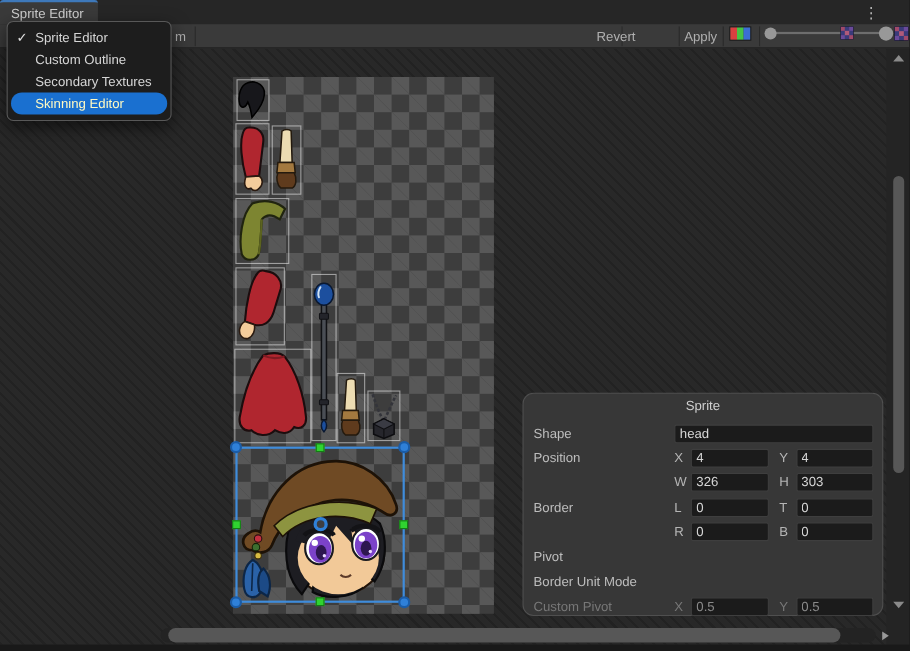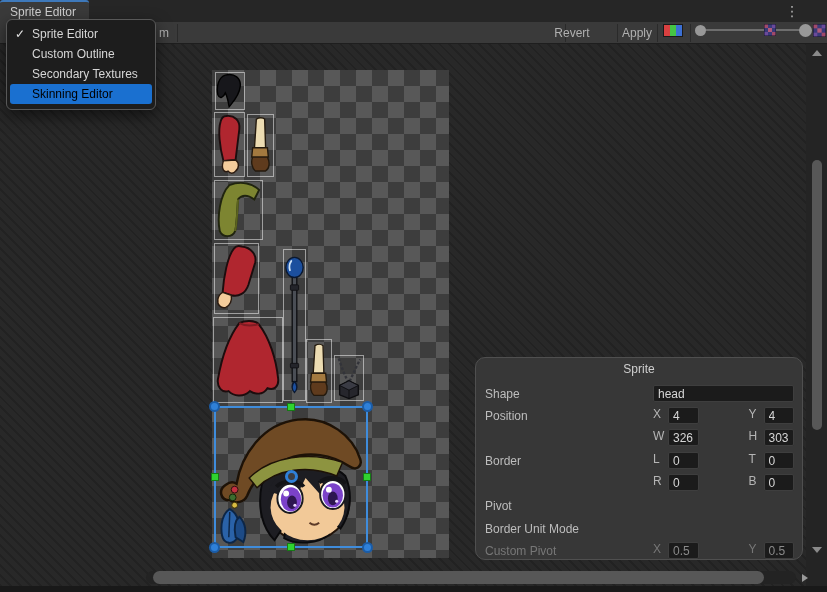--- a/index.html
+++ b/index.html
@@ -55,31 +55,31 @@
     border:3px solid #2f80d8; border-radius:50%; background:rgba(255,255,255,0.15); cursor:move; }
   
   .menu {
     position:absolute; left:6px; top:19px; width:150px; background:#1d1d1d;
     border:1px solid #585858; border-radius:6px; padding:4px 0 5px 0; z-index:60;
     box-shadow:0 6px 16px rgba(0,0,0,0.55);
   }
   .menu-item { position:relative; height:20px; line-height:20px; margin:0 3px; padding-left:22px;
     color:#d6d6d6; border-radius:3px; cursor:pointer; white-space:nowrap; }
   .menu-item .chk { position:absolute; left:5px; top:0; color:#e0e0e0; }
-  .menu-item.highlighted { background:#1a70d0; color:#000000; }
+  .menu-item.highlighted { background:#1a70d0; color:#fef9c3;border-radius:10px; }
   
   .panel {
     position:absolute; left:475px; top:357px; width:328px; height:203px;
     background:#373737; border:1px solid #4f4f4f; border-radius:10px; z-index:10;
   }
   .panel .title { position:absolute; top:4px; left:0; width:100%; text-align:center; color:#cfcfcf; }
   .prow { position:absolute; left:0; width:100%; height:18px; }
   .plabel { position:absolute; left:9px; top:2px; color:#bdbdbd; }
   .pfield { position:absolute; left:137px; right:8px; top:0; height:18px; display:flex; gap:10px; }
-  .cell { flex:1; display:flex; gap:5px; min-width:0;margin-left:40px; }
+  .cell { flex:1; display:flex; align-items:center; gap:5px; min-width:0; }
   .cell .lt { color:#b5b5b5; width:10px; flex:none; }
   .tinput { flex:1; min-width:0; height:17px; background:#1b1b1b; border:1px solid #3e3e3e;
     border-radius:2px; color:#d6d6d6; font-size:12px; font-family:"Liberation Sans",sans-serif; padding:0 4px; }
   .dropdown { position:absolute; left:137px; right:8px; top:0; height:18px; background:#4e4e4e;
     border:1px solid #2c2c2c; border-radius:3px; color:#e0e0e0; display:flex; align-items:center;
     justify-content:space-between; padding:0 7px; cursor:pointer; }
   .dd-arrow { width:0; height:0; border-left:4px solid transparent; border-right:4px solid transparent;
     border-top:5px solid #c0c0c0; }
   .disabled .plabel, .disabled .lt { color:#777; }
   .disabled .tinput { color:#8a8a8a; }
@@ -321,21 +321,21 @@
     <div class="wintab">
       <span>Sprite Editor</span>
     </div>
     <div class="kebab">⋮</div>
   </div>
 
   <div class="toolbar">
     <span class="tbtext" style="left:155px;width:18px;">m</span>
     <div class="tbsep" style="left:177px;"></div>
     <div class="tbsep" style="left:565px;"></div>
-    <span class="tbtext" style="left:548px;width:48px;">Revert</span>
+    <span class="tbtext" style="left:536px;width:48px;">Revert</span>
     <div class="tbsep" style="left:617px;"></div>
     <span class="tbtext" style="left:618px;width:38px;">Apply</span>
     <div class="tbsep" style="left:657px;"></div>
     <div class="tbsep" style="left:690px;"></div>
   </div>
 
   <div class="swatch">
     <div style="background:#d94040;"></div>
       <div style="background:#45c445;"></div>
       <div style="background:#3b6fd4;"></div>

